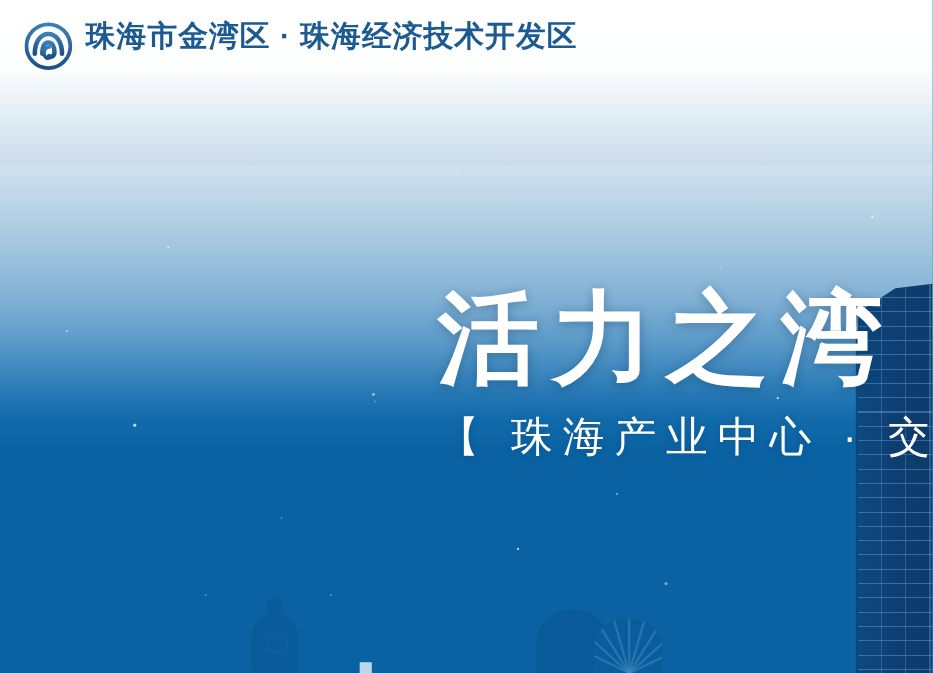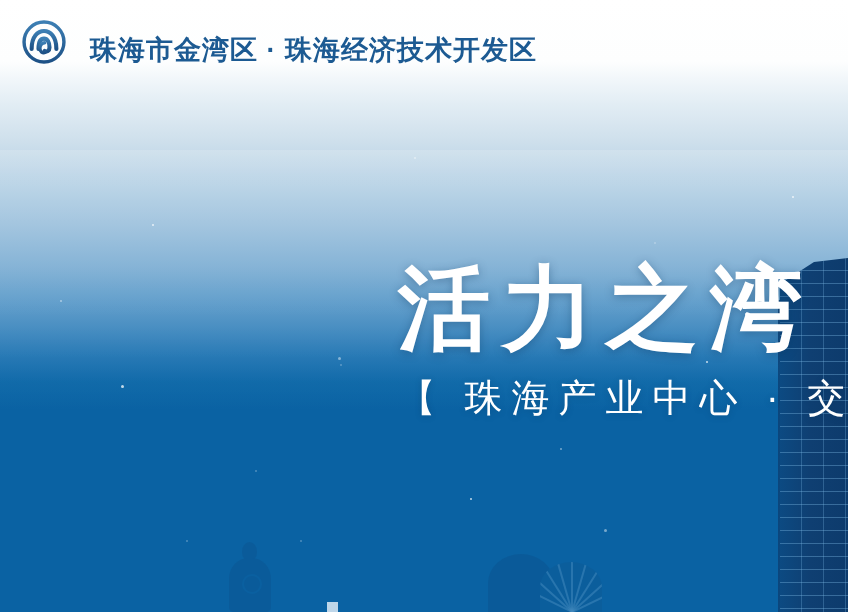--- a/index.html
+++ b/index.html
@@ -188,22 +188,22 @@
     width: 848px;
     height: 84px;
     display: flex;
     align-items: center;
     padding-left: 22px;
     box-sizing: border-box;
     z-index: 20;
   }
   .brand {
     display: flex;
-    align-items: flex-end;
-    gap: 24px;
+    align-items: flex-start;
+    gap: 12px;
   }
   .brand-logo {
     width: 44px;
     height: 44px;
     flex: 0 0 44px;
     display: block;
   }
   .brand-title {
     font-size: 27px;
     font-weight: 700;

